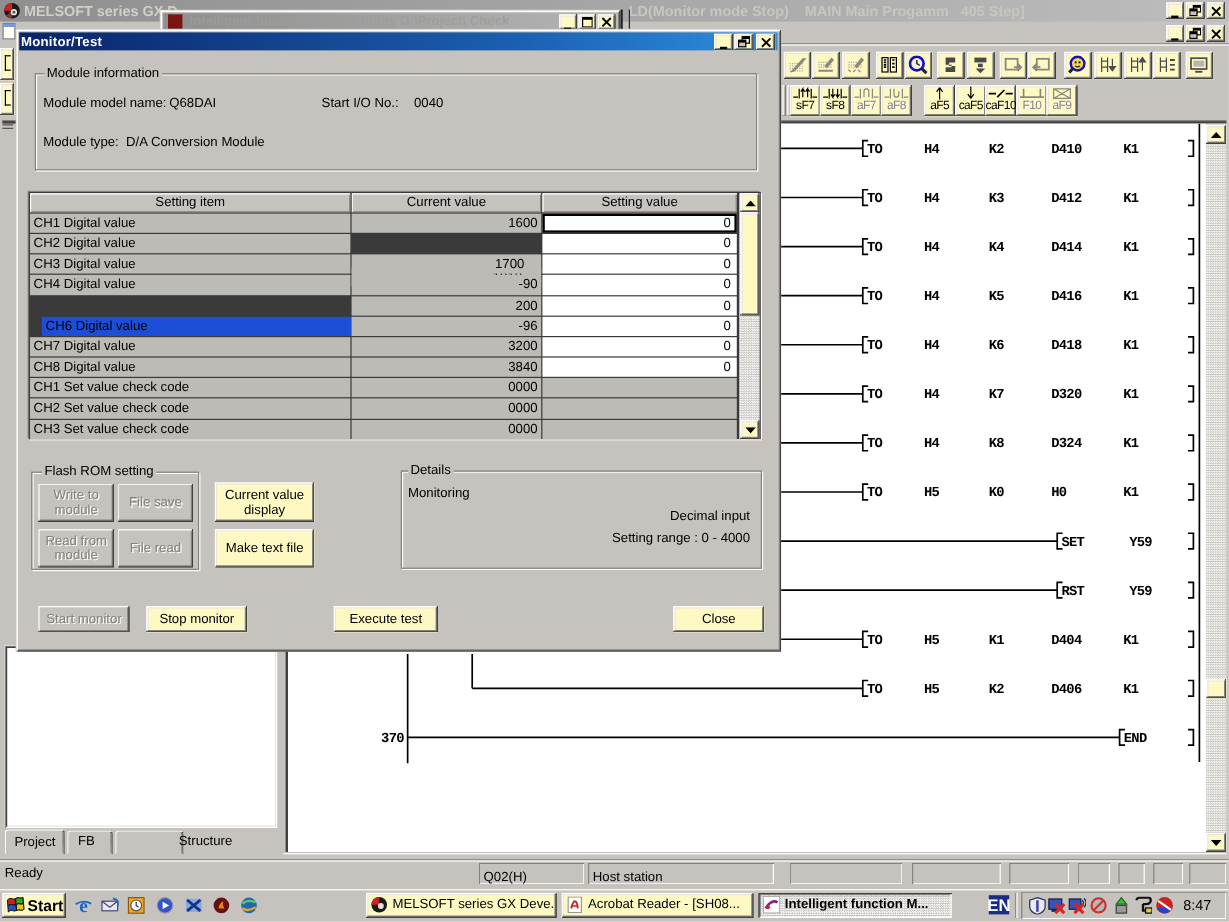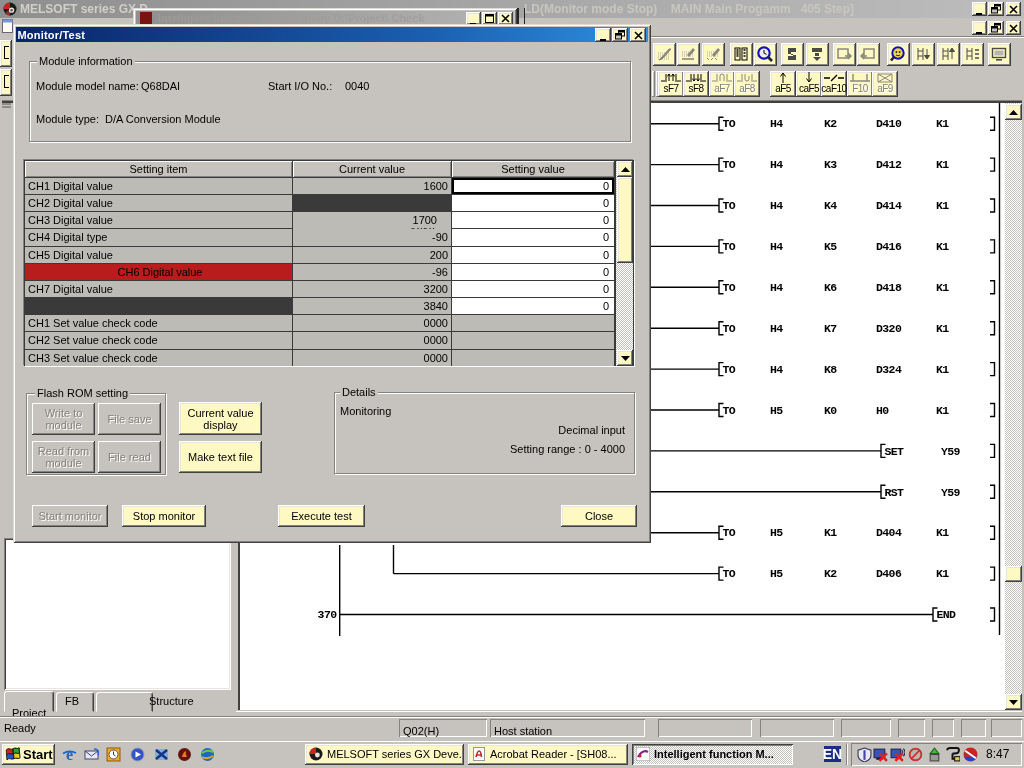--- a/index.html
+++ b/index.html
@@ -388,21 +388,21 @@
 <div class="abs b3f" style="left:1005px;top:566px;width:17px;height:16px;"></div>
 <div class="abs b3f ctr" style="left:1005px;top:694px;width:17px;height:16px;">
     <svg width="9" height="5">
       <path d="M4.5 5 L0 0 H9 Z" fill="#000"></path>
     </svg>
   </div>
 <div class="abs" style="left:0px;top:710px;width:1024px;height:6px;background:#c6c3be;"></div>
 <div class="abs" style="left:2px;top:711px;width:1020px;height:1px;background:#ffffff;"></div>
 <div class="abs" style="left:0px;top:543px;width:236px;height:173px;background:#c6c3be;"></div>
 <div class="abs sun" style="left:4px;top:538px;width:227px;height:152px;background:#ffffff;"></div>
-<div class="abs tab" style="left:4px;top:691px;width:50px;height:21px;"><span style="position:relative;top:15px;left:7px;margin-top:16px;">Project</span></div>
+<div class="abs tab" style="left:4px;top:691px;width:50px;height:21px;"><span style="position:relative;top:4px;left:7px;margin-top:16px;">Project</span></div>
 <div class="abs tab" style="left:56px;top:692px;width:38px;height:20px;"><span style="position:relative;top:2px;left:8px;">FB</span></div>
 <div class="abs tab" style="left:96px;top:692px;width:57px;height:20px;"><span style="position:relative;top:2px;left:7px;margin-left:45px;">Structure</span></div>
 <div class="abs" style="left:0px;top:716px;width:1024px;height:25px;background:#c6c3be;"></div>
 <div class="abs" style="left:0px;top:716px;width:1024px;height:1px;background:#84827d;"></div>
 <div class="abs" style="left:0px;top:717px;width:1024px;height:1px;background:#ffffff;"></div>
 <div class="abs t11" style="left:4px;top:722px;">Ready</div>
 <div class="abs sun1" style="left:399px;top:719px;width:88px;height:18px;"><span style="position:relative;left:4px;top:2px;" class="t11">Q02(H)</span></div>
 <div class="abs sun1" style="left:490px;top:719px;width:155px;height:18px;"><span style="position:relative;left:4px;top:2px;" class="t11">Host station</span></div>
 <div class="abs sun1" style="left:658px;top:719px;width:94px;height:18px;"></div>
 <div class="abs sun1" style="left:760px;top:719px;width:74px;height:18px;"></div>
@@ -554,32 +554,32 @@
     <div style="position:absolute;left:428px;top:1px;width:162px;height:16px;background:#c6c3be;box-shadow:inset 1px 1px 0 #fff, inset -1px -1px 0 #84827d;font-size:11px;display:flex;align-items:center;justify-content:center;">Setting value</div>
     <div style="position:absolute;left:1px;top:18px;width:267px;height:16px;background:#bdbbb6;font-size:11px;line-height:16px;padding-left:3px;white-space:nowrap;">CH1 Digital value</div>
     <div style="position:absolute;left:269px;top:18px;width:158px;height:16px;background:#bdbbb6;font-size:11px;line-height:16px;padding-right:3px;text-align:right;">1600</div>
     <div style="position:absolute;left:428px;top:18px;width:162px;height:16px;background:#ffffff;outline:2px solid #000;outline-offset:-2px;font-size:11px;line-height:16px;padding-right:5px;text-align:right;">0</div>
     <div style="position:absolute;left:1px;top:35px;width:267px;height:16px;background:#bdbbb6;font-size:11px;line-height:16px;padding-left:3px;white-space:nowrap;">CH2 Digital value</div>
     <div style="position:absolute;left:269px;top:35px;width:158px;height:16px;background:#bdbbb6;font-size:11px;line-height:16px;padding-right:16px;text-align:right;margin-top:28px;">1910</div>
     <div style="position:absolute;left:428px;top:35px;width:162px;height:16px;background:#ffffff;font-size:11px;line-height:16px;padding-right:5px;text-align:right;">0</div>
     <div style="position:absolute;left:1px;top:52px;width:267px;height:16px;background:#bdbbb6;font-size:11px;line-height:16px;padding-left:3px;white-space:nowrap;">CH3 Digital value</div>
     <div style="position:absolute;left:269px;top:52px;width:158px;height:16px;background:#bdbbb6;font-size:11px;line-height:16px;padding-right:14px;text-align:right;">1700</div>
     <div style="position:absolute;left:428px;top:52px;width:162px;height:16px;background:#ffffff;font-size:11px;line-height:16px;padding-right:5px;text-align:right;">0</div>
-    <div style="position:absolute;left:1px;top:69px;width:267px;height:17px;background:#bdbbb6;font-size:11px;line-height:17px;padding-left:3px;white-space:nowrap;">CH4 Digital type</div>
+    <div style="position:absolute;left:1px;top:69px;width:267px;height:17px;background:#bdbbb6;font-size:11px;line-height:17px;padding-left:3px;white-space:nowrap;">CH4 Digital value</div>
     <div style="position:absolute;left:269px;top:69px;width:158px;height:17px;background:#bdbbb6;font-size:11px;line-height:17px;padding-right:3px;text-align:right;">-90</div>
     <div style="position:absolute;left:428px;top:69px;width:162px;height:17px;background:#ffffff;font-size:11px;line-height:17px;padding-right:5px;text-align:right;">0</div>
-    <div style="position:absolute;left:1px;top:87px;width:267px;height:16px;background:#bdbbb6;font-size:11px;line-height:16px;padding-left:3px;white-space:nowrap;">CH5 Digital value</div>
     <div style="position:absolute;left:269px;top:87px;width:158px;height:16px;background:#bdbbb6;font-size:11px;line-height:16px;padding-right:3px;text-align:right;">200</div>
     <div style="position:absolute;left:428px;top:87px;width:162px;height:16px;background:#ffffff;font-size:11px;line-height:16px;padding-right:5px;text-align:right;">0</div>
-    <div style="position:absolute;left:1px;top:104px;width:267px;height:16px;background:#b91c1c;font-size:11px;line-height:16px;padding-left:3px;white-space:nowrap;text-align:center;">CH6 Digital value</div>
+    <div style="position:absolute;left:11px;top:104px;width:267px;height:16px;background:#1d4ed8;font-size:11px;line-height:16px;padding-left:3px;white-space:nowrap;">CH6 Digital value</div>
     <div style="position:absolute;left:269px;top:104px;width:158px;height:16px;background:#bdbbb6;font-size:11px;line-height:16px;padding-right:3px;text-align:right;">-96</div>
     <div style="position:absolute;left:428px;top:104px;width:162px;height:16px;background:#ffffff;font-size:11px;line-height:16px;padding-right:5px;text-align:right;">0</div>
     <div style="position:absolute;left:1px;top:121px;width:267px;height:16px;background:#bdbbb6;font-size:11px;line-height:16px;padding-left:3px;white-space:nowrap;">CH7 Digital value</div>
     <div style="position:absolute;left:269px;top:121px;width:158px;height:16px;background:#bdbbb6;font-size:11px;line-height:16px;padding-right:3px;text-align:right;">3200</div>
     <div style="position:absolute;left:428px;top:121px;width:162px;height:16px;background:#ffffff;font-size:11px;line-height:16px;padding-right:5px;text-align:right;">0</div>
+    <div style="position:absolute;left:1px;top:138px;width:267px;height:16px;background:#bdbbb6;font-size:11px;line-height:16px;padding-left:3px;white-space:nowrap;">CH8 Digital value</div>
     <div style="position:absolute;left:269px;top:138px;width:158px;height:16px;background:#bdbbb6;font-size:11px;line-height:16px;padding-right:3px;text-align:right;">3840</div>
     <div style="position:absolute;left:428px;top:138px;width:162px;height:16px;background:#ffffff;font-size:11px;line-height:16px;padding-right:5px;text-align:right;">0</div>
     <div style="position:absolute;left:1px;top:155px;width:267px;height:16px;background:#bdbbb6;font-size:11px;line-height:16px;padding-left:3px;white-space:nowrap;">CH1 Set value check code</div>
     <div style="position:absolute;left:269px;top:155px;width:158px;height:16px;background:#bdbbb6;font-size:11px;line-height:16px;padding-right:3px;text-align:right;">0000</div>
     <div style="position:absolute;left:428px;top:155px;width:162px;height:16px;background:#bdbbb6;"></div>
     <div style="position:absolute;left:1px;top:172px;width:267px;height:17px;background:#bdbbb6;font-size:11px;line-height:17px;padding-left:3px;white-space:nowrap;">CH2 Set value check code</div>
     <div style="position:absolute;left:269px;top:172px;width:158px;height:17px;background:#bdbbb6;font-size:11px;line-height:17px;padding-right:3px;text-align:right;">0000</div>
     <div style="position:absolute;left:428px;top:172px;width:162px;height:17px;background:#bdbbb6;"></div>
     <div style="position:absolute;left:1px;top:190px;width:267px;height:16px;background:#bdbbb6;font-size:11px;line-height:16px;padding-left:3px;white-space:nowrap;">CH3 Set value check code</div>
     <div style="position:absolute;left:269px;top:190px;width:158px;height:16px;background:#bdbbb6;font-size:11px;line-height:16px;padding-right:3px;text-align:right;">0000</div>

